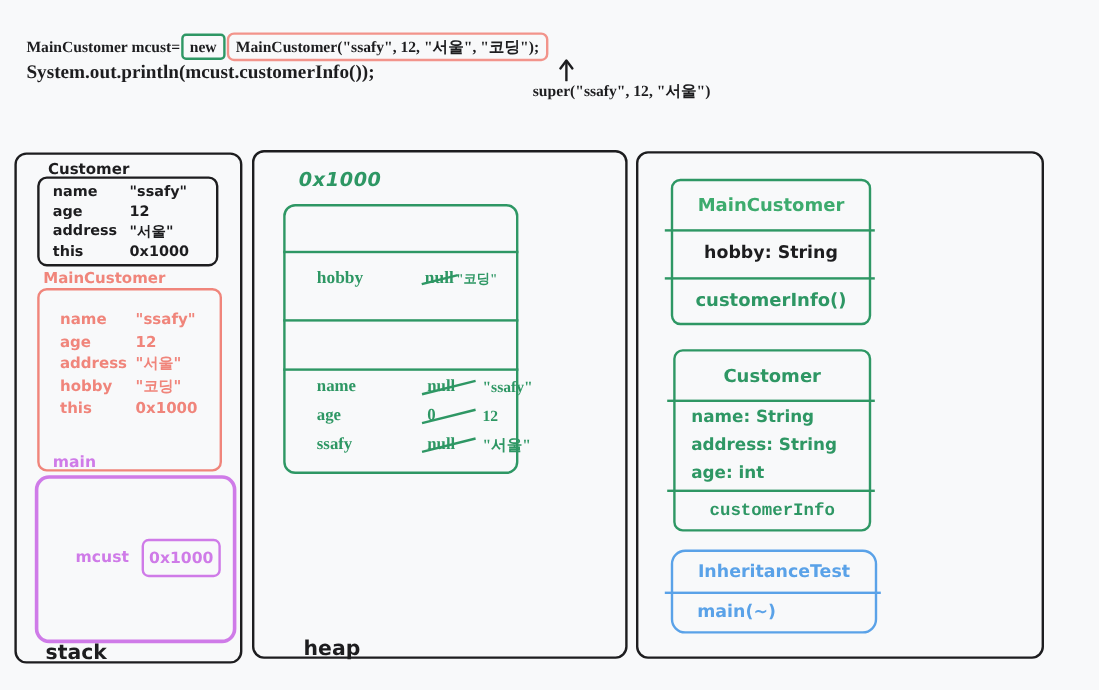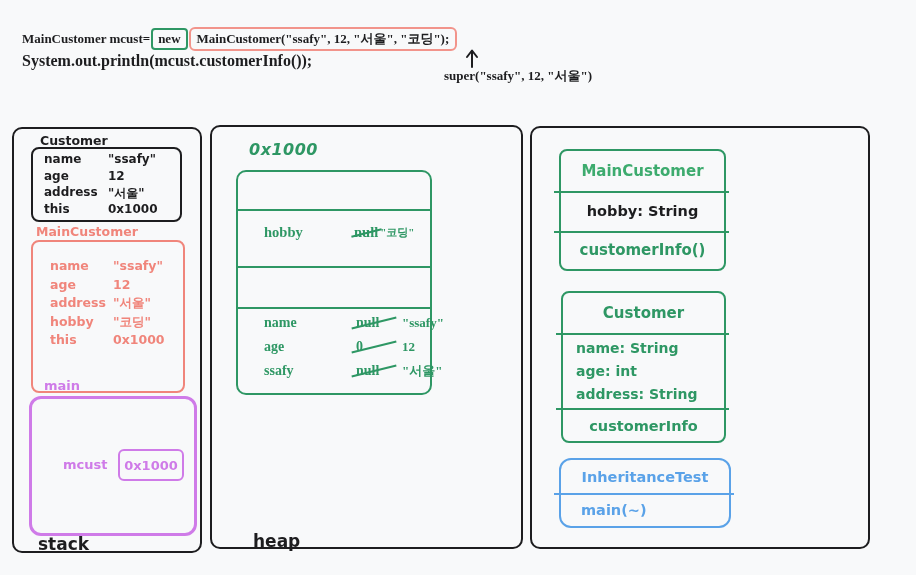--- a/index.html
+++ b/index.html
@@ -74,21 +74,21 @@
   .class-box{border:2.5px solid var(--green);border-radius:8px;color:var(--green);}
   .mcclass-box{left:27px;top:21px;width:163px;height:118px;}
   .class-head{display:flex;align-items:center;justify-content:center;position:relative;}
   .class-div{position:absolute;left:-7px;width:calc(100% + 12px);border-top:2.5px solid var(--green);}
   .mcclass-box .class-head{height:40px;font-size:15px;color:var(--green-bright);}
   .mc-field{height:40px;display:flex;align-items:center;justify-content:center;font-size:14.5px;color:var(--ink);}
   .mc-method{height:38px;display:flex;align-items:center;justify-content:center;font-size:15px;}
   .custclass-box{left:29px;top:163px;width:161px;height:148px;}
   .custclass-box .class-head{height:40px;font-size:15px;}
   .cust-fields{height:73px;padding:4px 12px 0 13px;font-size:14px;line-height:23px;}
-  .cust-method{height:31px;display:flex;align-items:center;justify-content:center;font-size:14.5px;}
+  .cust-method{height:31px;display:flex;align-items:center;justify-content:center;font-size:14.5px;font-family:Liberation Mono, monospace;}
   .itclass-box{left:27px;top:330px;width:168px;height:66px;border:2.5px solid var(--blue);border-radius:12px;color:var(--blue);}
   .itclass-box .class-head{height:33px;font-size:14.5px;}
   .itclass-box .class-div{border-top-color:var(--blue);}
   .it-method{height:33px;display:flex;align-items:center;padding-left:20px;font-size:14.5px;}
 </style>
 </head>
 <body>
 
 <div class="canvas">
 
@@ -200,22 +200,22 @@
       <div class="mc-field">hobby: String</div>
       <div class="class-div" style="top:80px;"></div>
       <div class="mc-method">customerInfo()</div>
     </div>
 
     <div class="abs class-box custclass-box">
       <div class="class-head">Customer</div>
       <div class="class-div" style="top:40px;"></div>
       <div class="cust-fields">
         <div>name: String</div>
+        <div>address: String</div>
         <div>age: int</div>
-        <div>address: String</div>
       </div>
       <div class="class-div" style="top:115px;"></div>
       <div class="cust-method">customerInfo</div>
     </div>
 
     <div class="abs itclass-box">
       <div class="class-head">InheritanceTest</div>
       <div class="class-div" style="top:33px;"></div>
       <div class="it-method">main(~)</div>
     </div>

